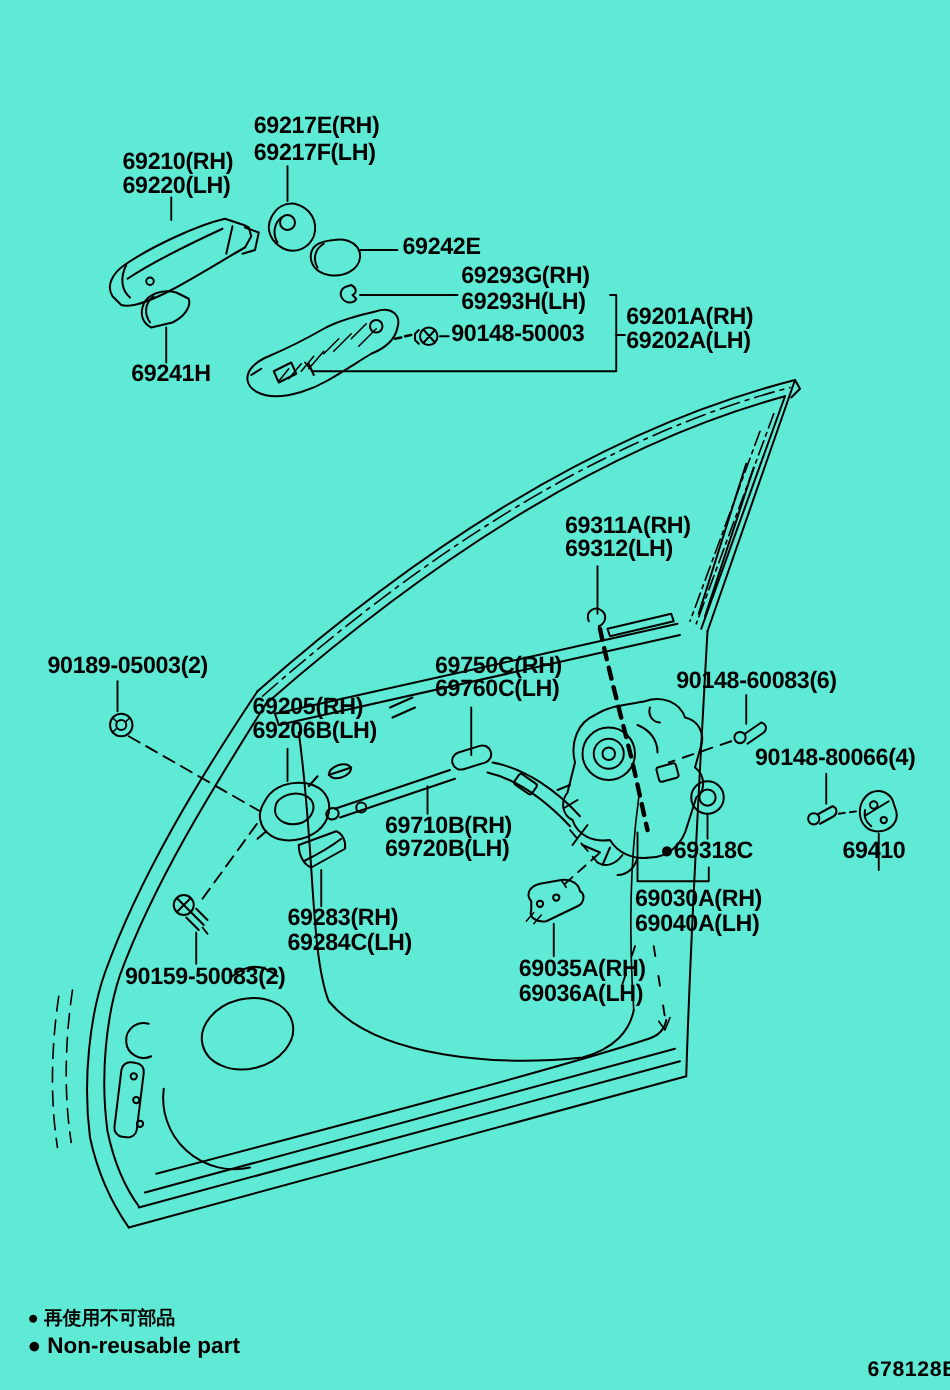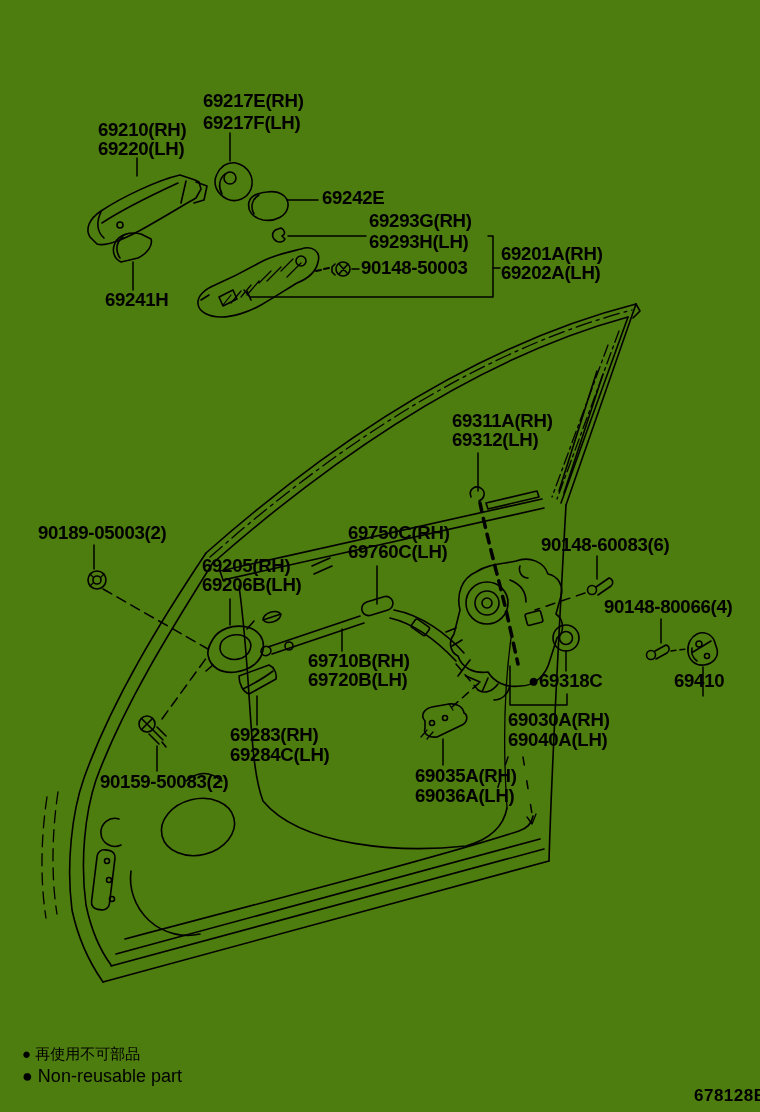--- a/index.html
+++ b/index.html
@@ -1,21 +1,21 @@
 <!DOCTYPE html>
 <html><head>
 <meta charset="utf-8">
 <style>
   html,body{margin:0;padding:0;background:#fff;}
-  #stage{position:relative;width:760px;height:1112px;background:#4d7c0f;overflow:hidden;
+  #stage{position:relative;width:760px;height:1112px;background:#5eead4;overflow:hidden;
          font-family:"Liberation Sans",sans-serif;}
   #art{position:absolute;left:0;top:0;}
   .lbl{position:absolute;font-weight:700;font-size:19px;line-height:19px;color:#000;
        white-space:nowrap;letter-spacing:-0.3px;transform:scaleX(0.98);transform-origin:left top;}
-  .fn{position:absolute;font-weight:400;color:#000;white-space:nowrap;}
+  .fn{position:absolute;font-weight:700;color:#000;white-space:nowrap;}
   .fn-jp{font-size:15px;}
   .fn-en{font-size:18px;}
   .diag-id{position:absolute;font-weight:700;font-size:17px;color:#000;letter-spacing:0.5px;}
 </style>
 </head>
 <body>
 
 <div id="stage">
 
   <svg id="art" width="760" height="1112" viewBox="0 0 760 1112" fill="none" stroke="#000" stroke-width="1.6" stroke-linecap="round" stroke-linejoin="round">

